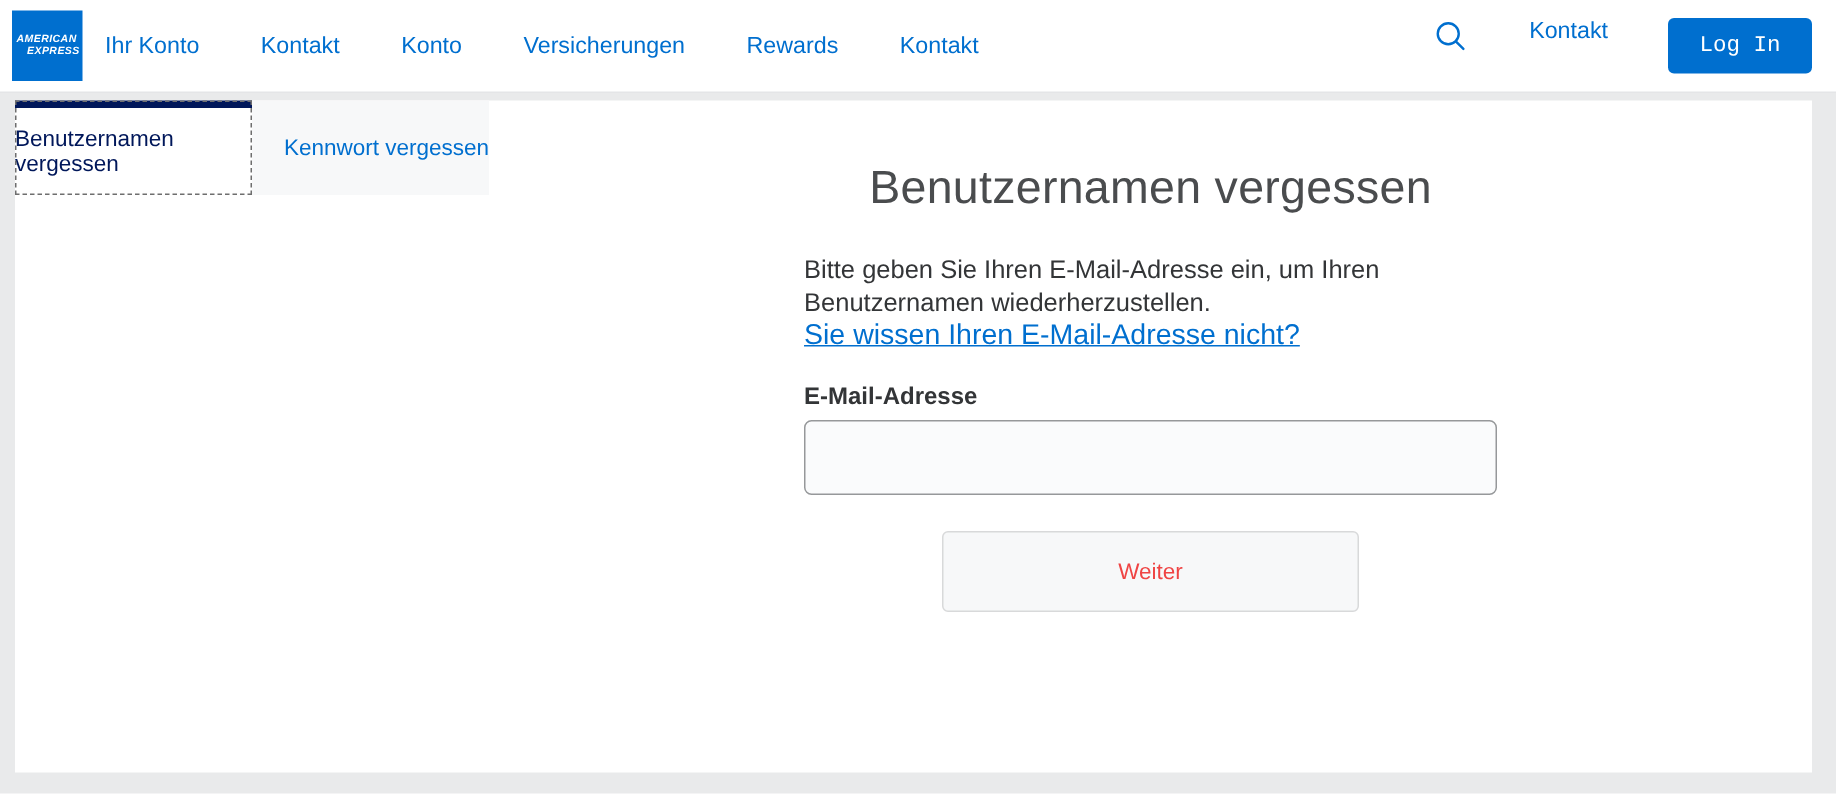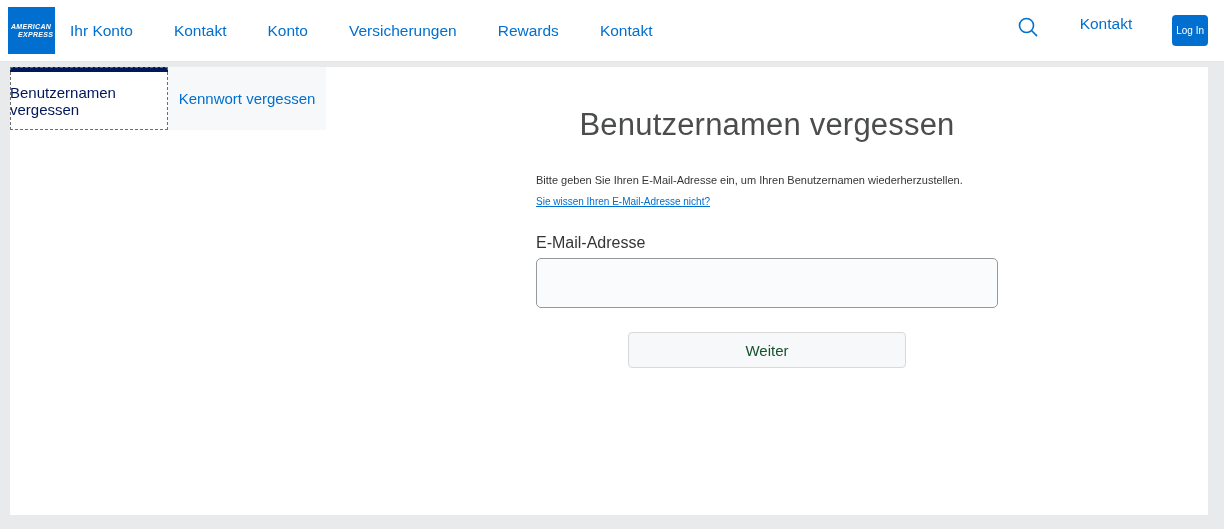--- a/index.html
+++ b/index.html
@@ -53,23 +53,23 @@
     display: flex;
     align-items: flex-start;
     gap: 40px;
   }
   .search-btn { cursor: pointer; display: flex; align-items: center; }
   .login-btn {
     background: #006fcf;
     color: #ffffff;
     border: none;
     border-radius: 4px;
-    font-size: 10px;
-    font-family: Liberation Sans, sans-serif;
-    padding: 10px 4px;
+    font-size: 15px;
+    font-family: Liberation Mono, monospace;
+    padding: 10px 21px;
     cursor: pointer;
   }
 
   
   .card {
     width: 1198px;
     height: 448px;
     background: #ffffff;
     margin: 5px 16px 0 10px;
     display: flex;
@@ -89,75 +89,76 @@
   .tab-active {
     background: #ffffff;
     border-top: 5px solid #00175a;
     color: #00175a;
     outline: 1px dashed #6e6e6e;
     outline-offset: -1px;
   }
   .tab-inactive {
     background: #f7f8f9;
     color: #006fcf;
+    justify-content: flex-end;
   }
 
   
   .main { flex: 1 1 auto; padding-top: 40px; }
   .form-col { width: 462px; margin: 0 auto; }
   .page-title {
     font-size: 31px;
     font-weight: 300;
     color: #4a4c4e;
     text-align: center;
     letter-spacing: 0.2px;
     margin-bottom: 26px;
     white-space: nowrap;
   }
   .description {
-    font-size: 11px;
+    font-size: 17px;
     color: #333537;
     line-height: 22px;
   }
   .help-link {
     display: inline-block;
-    font-size: 10px;
+    font-size: 19px;
     line-height: 22px;
     color: #006fcf;
     text-decoration: underline;
     cursor: pointer;
   }
   .field-label {
     display: block;
     font-size: 16px;
-    font-weight: normal;
+    font-weight: bold;
     color: #333537;
     margin-top: 21px;
     margin-bottom: 6px;
   }
   .email-input {
     width: 100%;
     height: 50px;
     background: #fafbfc;
     border: 1px solid #96989a;
     border-radius: 5px;
     font-size: 16px;
     font-family: inherit;
     color: #333537;
     padding: 0 12px;
   }
   .submit-btn {
     display: block;
     width: 278px;
-    height: 36px;
+    height: 54px;
     margin: 24px auto 0;
     background: #f7f8f9;
     border: 1px solid #d8d9da;
     border-radius: 4px;
-    color: #14532d;
+    color: #ef4444;
     font-size: 15px;
     font-family: inherit;
     cursor: default;
   }
 </style>
 </head>
 <body>
 
 <header class="navbar">
   <div class="amex-logo">

